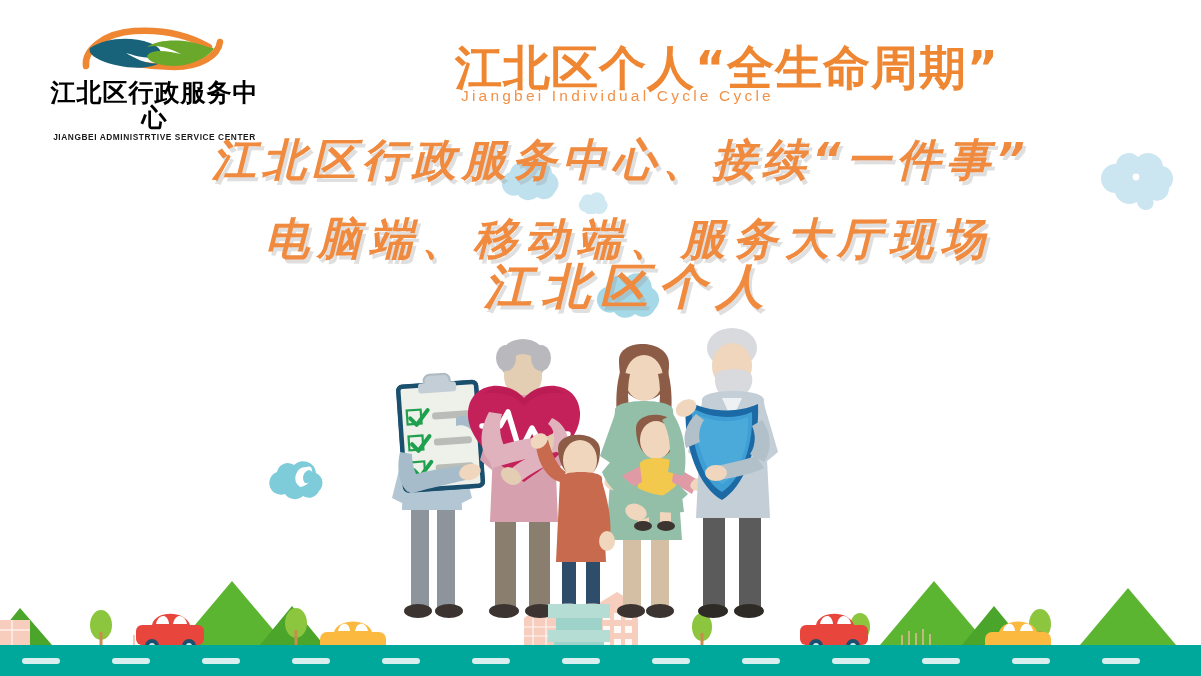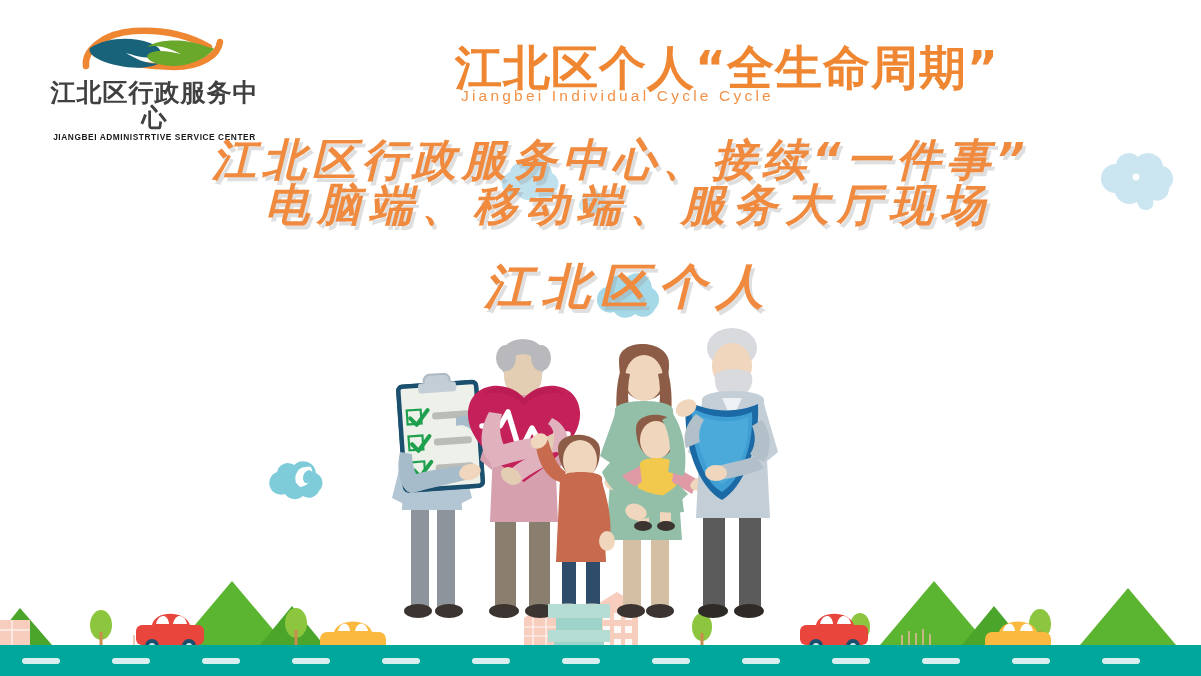--- a/index.html
+++ b/index.html
@@ -15,21 +15,21 @@
   .cloud { position:absolute; pointer-events:none; }
 
   
   .logo-block { position:absolute; left:42px; top:22px; width:225px; }
   .logo-mark { width:155px; height:56px; margin-left:32px; display:block; }
   .logo-cn {
     font-family:"Liberation Sans", sans-serif;
     font-weight:bold;
     font-size:25px;
     letter-spacing:1px;
-    color:#404040;
+    color:#000000;
     text-align:center;
     line-height:1;
     margin-top:2px;
   }
   .logo-en {
     font-family:"Liberation Sans", sans-serif;
     font-weight:bold;
     font-size:8.2px;
     letter-spacing:0.55px;
     color:#1a1a1a;
@@ -63,21 +63,21 @@
   .subline {
     position:absolute;
     font-family:"DejaVu Sans", sans-serif;
     font-weight:bold;
     color:#f08a3e;
     white-space:nowrap;
     text-shadow:3px 4px 0 rgba(150,150,150,0.30);
     font-style:italic;
   }
   #sub1 { left:212px; top:131px; font-size:44px; letter-spacing:6px; }
-  #sub2 { left:265px; top:176px; font-size:44px; letter-spacing:8px; }
+  #sub2 { left:265px; top:210px; font-size:44px; letter-spacing:8px; }
   #sub3 { left:484px; top:255px; font-size:48px; letter-spacing:10px; }
 
   
   .illus { position:absolute; left:0; top:300px; width:1201px; height:376px; }
 
   
   .road {
     position:absolute; left:0; bottom:0; width:1201px; height:31px;
     background:#00a79b;
   }

